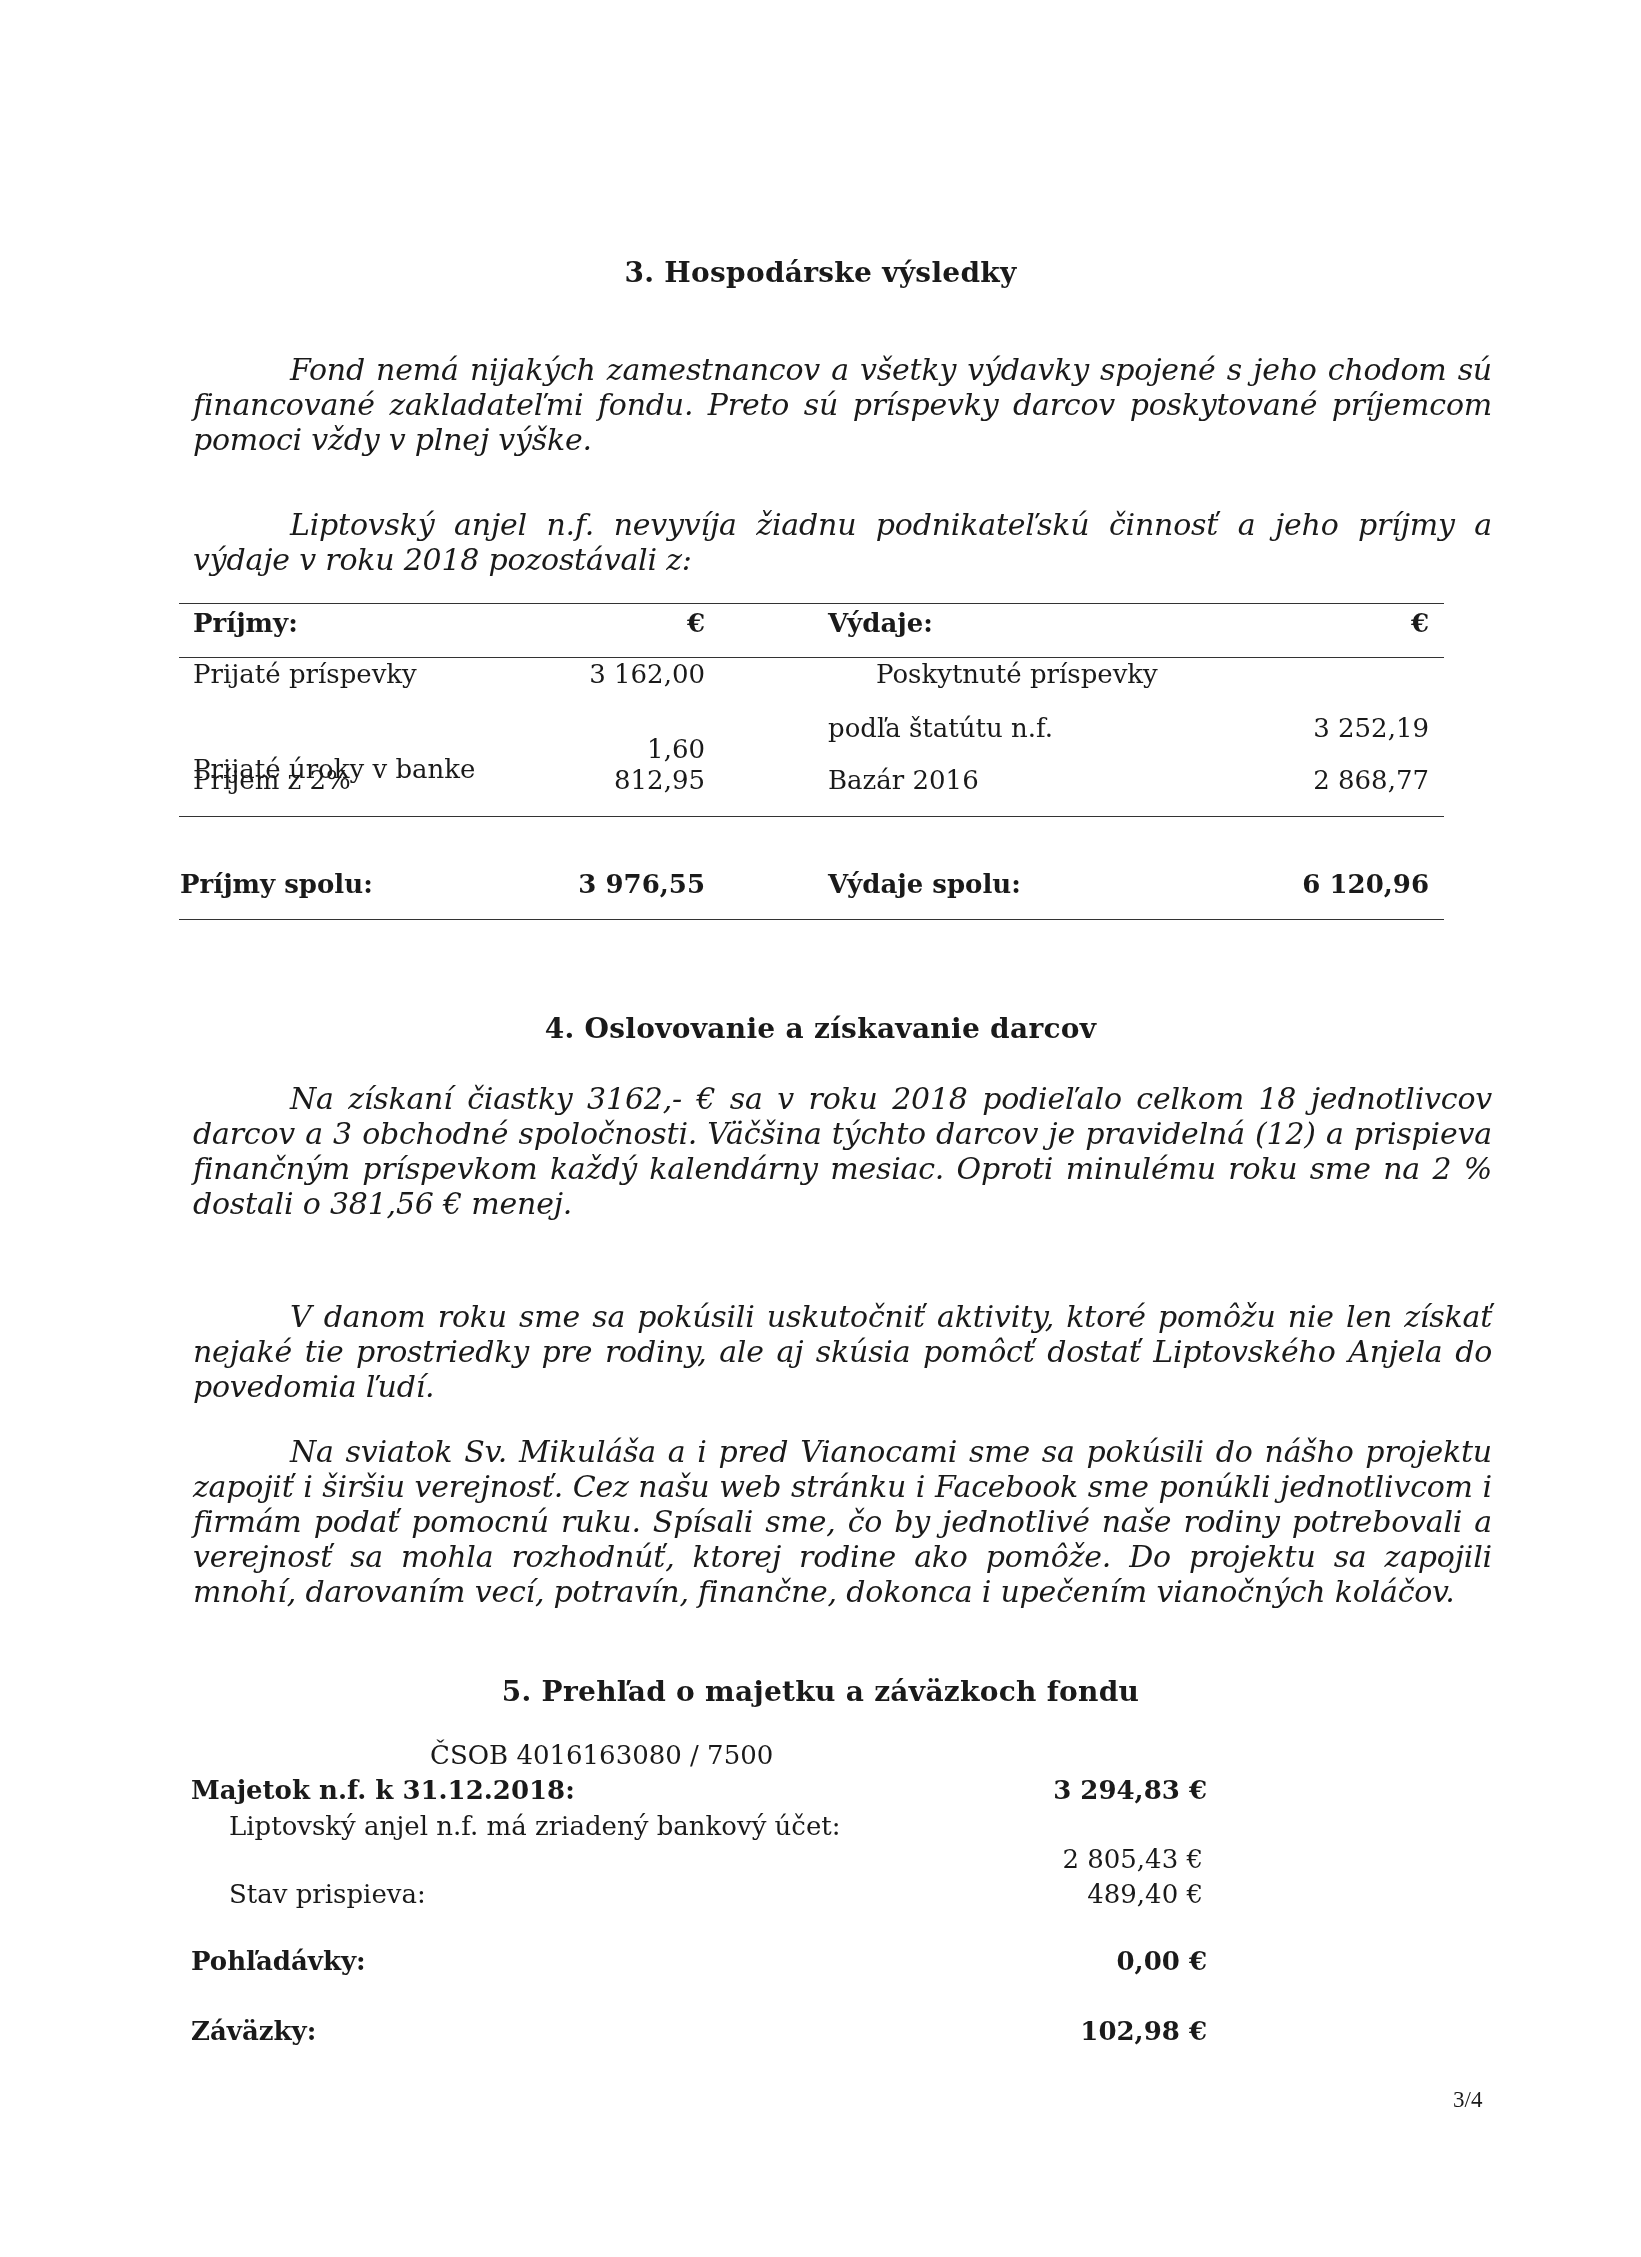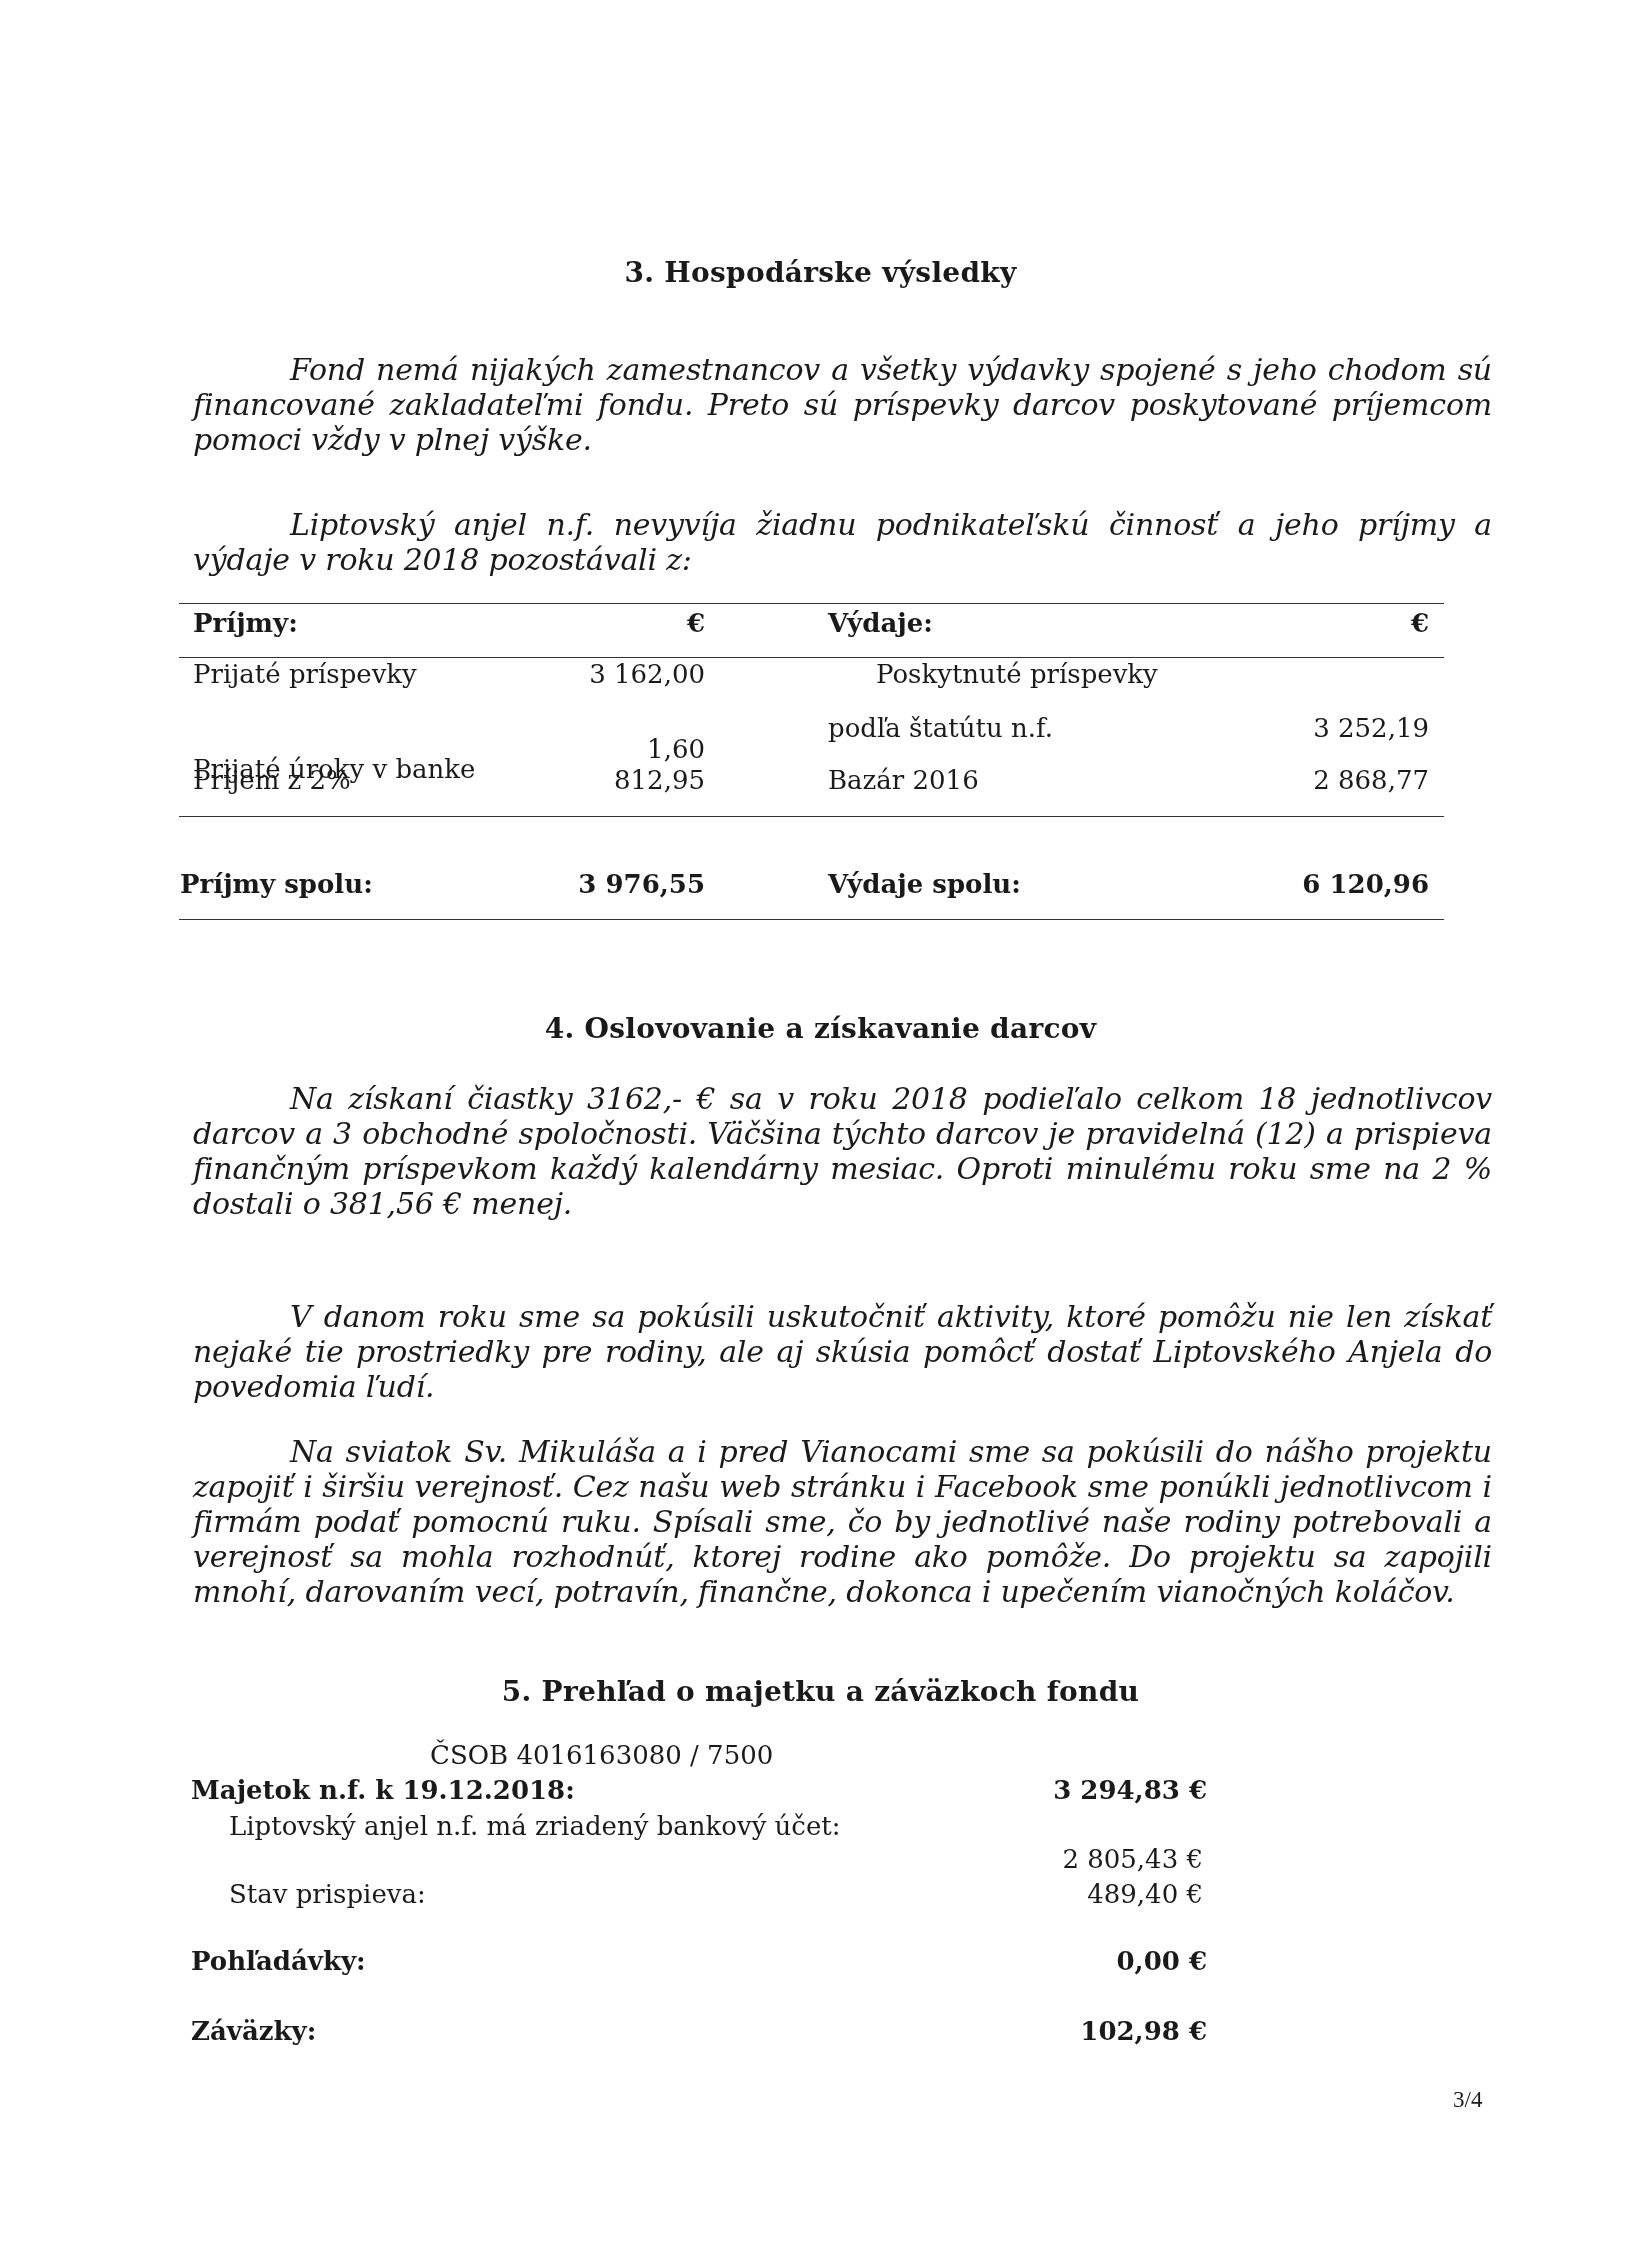--- a/index.html
+++ b/index.html
@@ -62,21 +62,21 @@
 
 <div class="abs p" style="top:1081px;"><span class="ind"></span><span>Na získaní čiastky 3162,- € sa v roku 2018 podieľalo celkom 18 jednotlivcov darcov a 3 obchodné spoločnosti. Väčšina týchto darcov je pravidelná (12) a prispieva finančným príspevkom každý kalendárny mesiac. Oproti minulému roku sme na 2 % dostali o 381,56 € menej.</span></div>
 
 <div class="abs p" style="top:1299px;"><span class="ind"></span><span>V danom roku sme sa pokúsili uskutočniť aktivity, ktoré pomôžu nie len získať nejaké tie prostriedky pre rodiny, ale aj skúsia pomôcť dostať Liptovského Anjela do povedomia ľudí.</span></div>
 
 <div class="abs p" style="top:1434px;"><span class="ind"></span><span>Na sviatok Sv. Mikuláša a i pred Vianocami sme sa pokúsili do nášho projektu zapojiť i širšiu verejnosť. Cez našu web stránku i Facebook sme ponúkli jednotlivcom i firmám podať pomocnú ruku. Spísali sme, čo by jednotlivé naše rodiny potrebovali a verejnosť sa mohla rozhodnúť, ktorej rodine ako pomôže. Do projektu sa zapojili mnohí, darovaním vecí, potravín, finančne, dokonca i upečením vianočných koláčov.</span></div>
 
 <div class="abs h" style="top:1675px;">5. Prehľad o majetku a záväzkoch fondu</div>
 
 <div>
-  <div class="asset b" style="left:191px; top:1775px;">Majetok n.f. k 19.12.2018:</div>
+  <div class="asset b" style="left:191px; top:1775px;">Majetok n.f. k 31.12.2018:</div>
   <div class="asset b r" style="left:966px; width:241px; top:1775px;">3 294,83 €</div>
 
   <div class="asset" style="left:229px; top:1811px;">Liptovský anjel n.f.  má  zriadený bankový účet:</div>
   <div class="asset" style="left:430px; top:1740px;text-align:right;">ČSOB 4016163080 / 7500</div>
   <div class="asset r" style="left:966px; width:237px; top:1844px;">2 805,43 €</div>
 
   <div class="asset" style="left:229px; top:1879px;">Stav prispieva:</div>
   <div class="asset r" style="left:966px; width:237px; top:1879px;">489,40 €</div>
 
   <div class="asset b" style="left:191px; top:1946px;">Pohľadávky:</div>

